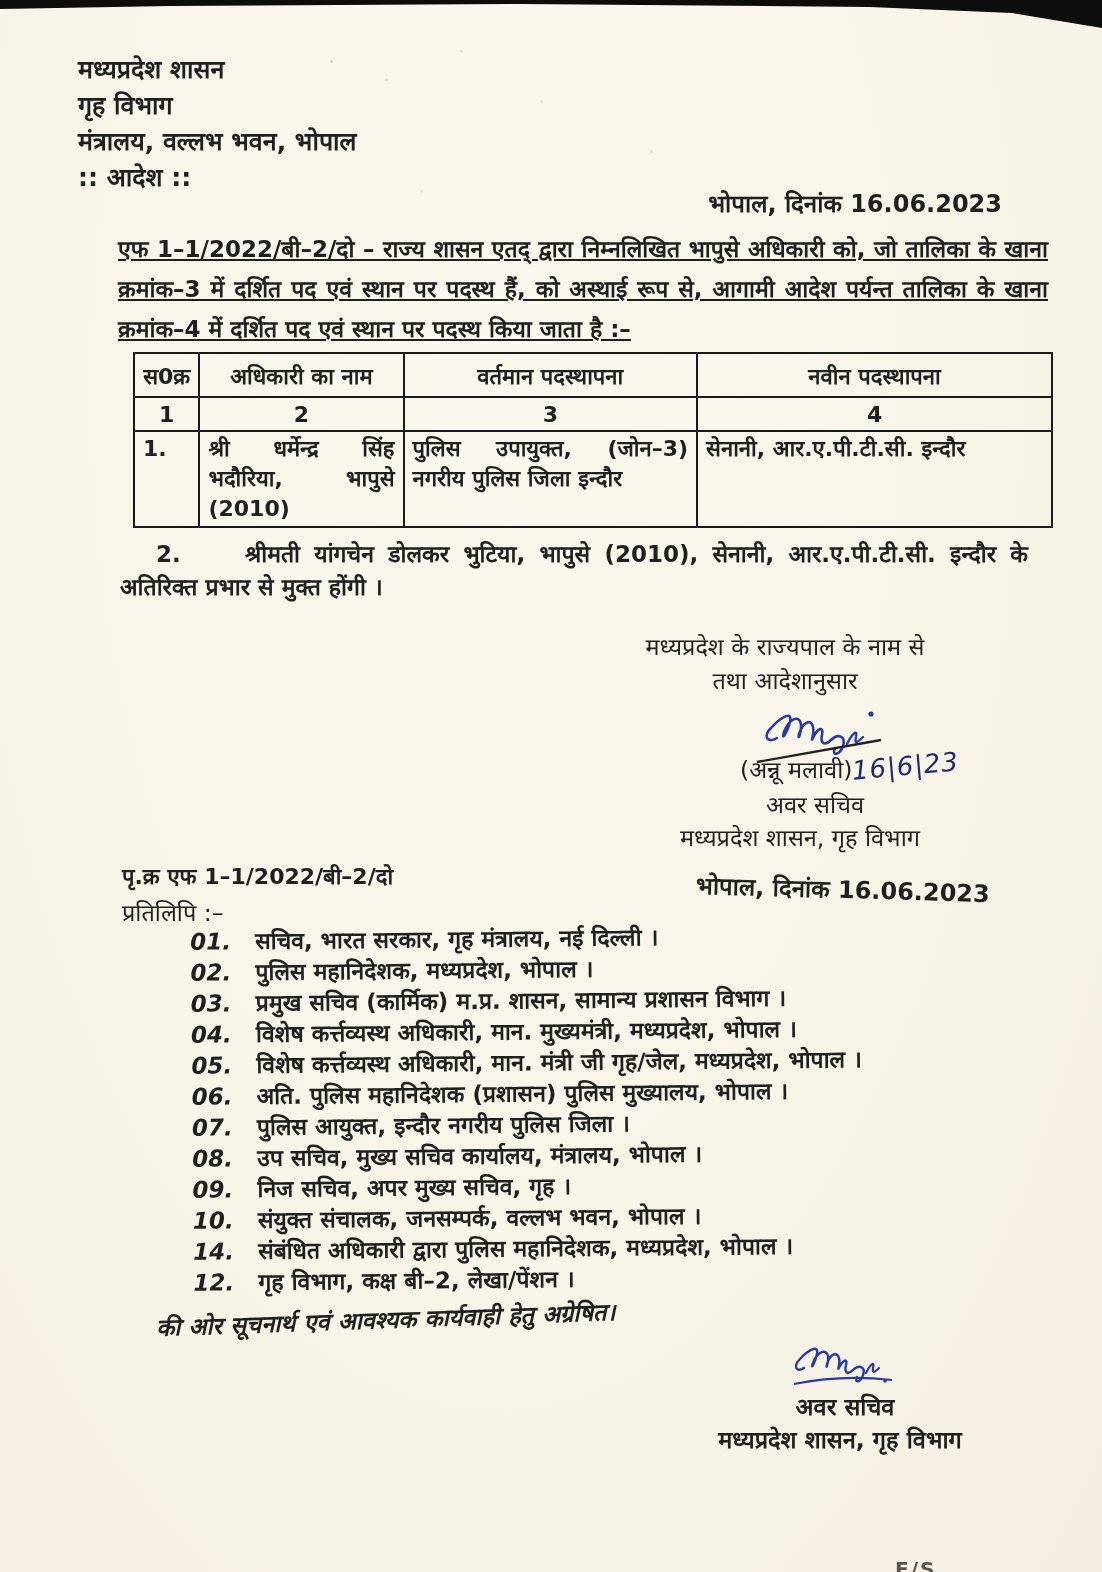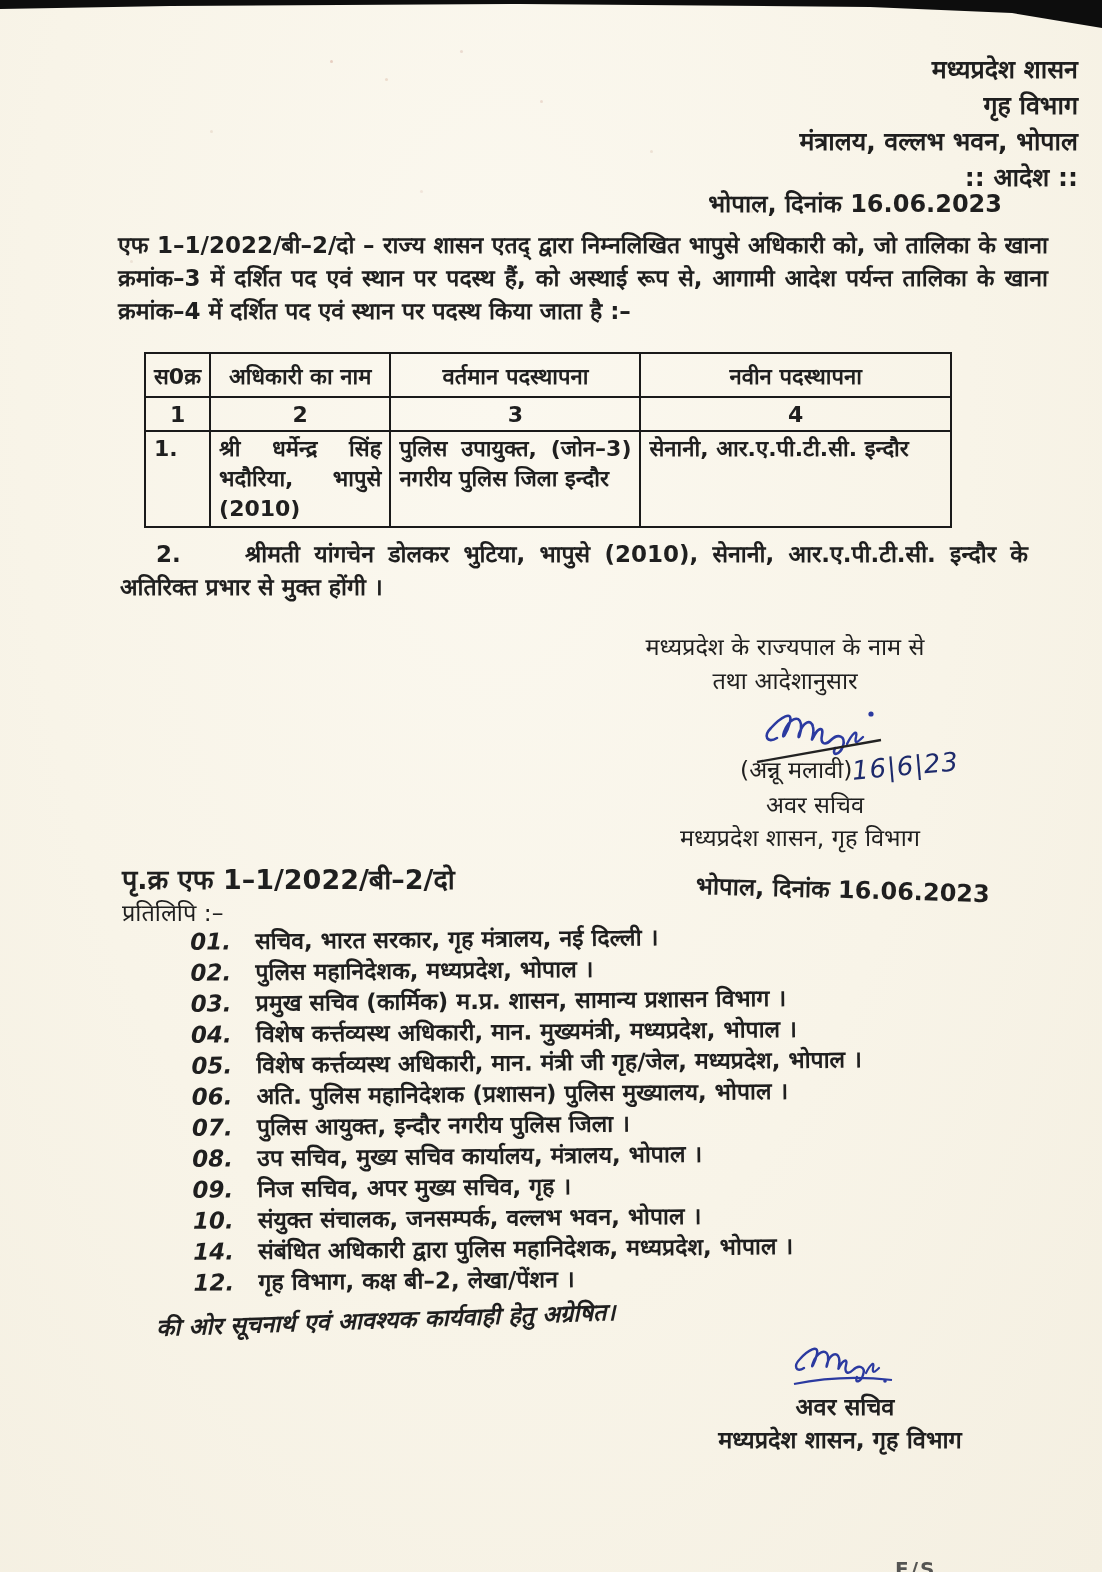--- a/index.html
+++ b/index.html
@@ -18,30 +18,30 @@
   
   .top-strip{position:absolute;top:0;left:0;width:1102px;height:30px;}
   .speckles{position:absolute;top:60px;left:330px;width:3px;height:3px;border-radius:50%;
     background:rgba(165,70,45,.22);
     box-shadow:55px 18px 0 rgba(170,85,50,.16),130px -10px 0 rgba(150,60,40,.14),
       210px 40px 0 rgba(160,70,45,.15),-120px 70px 0 rgba(160,90,60,.12),
       320px 90px 0 rgba(150,70,45,.12),90px 130px 0 rgba(160,80,55,.10),
       -200px 200px 0 rgba(140,70,50,.10),420px 150px 0 rgba(150,75,50,.10);}
 
   
-  .hdr{top:52px;left:78px;width:1000px;text-align:right;font-size:25px;line-height:36px;font-weight:700;}
+  .hdr{top:52px;left:78px;width:1000px;text-align:left;font-size:25px;line-height:36px;font-weight:700;}
   .date-line{font-size:24px;font-weight:700;white-space:nowrap;}
   .date1{top:186px;right:100px;}
 
   
-  .para1{top:229px;left:118px;width:930px;font-size:23px;line-height:33px;
-    font-weight:700;text-align:justify;}
-
-  
-  table.order{position:absolute;top:352px;left:144px;width:808px;border-collapse:collapse;
+  .para1{top:229px;left:118px;width:930px;font-size:23px;line-height:40px;
+    font-weight:700;text-align:justify;text-decoration:underline;}
+
+  
+  table.order{position:absolute;top:352px;left:133px;width:920px;border-collapse:collapse;
     font-size:22px;font-weight:700;}
   table.order td{border:2.4px solid #1a1a1a;padding:2px 8px;}
   td.hc{text-align:center;vertical-align:middle;height:38px;}
   td.nc{text-align:center;vertical-align:middle;height:28px;}
   td.dc{vertical-align:top;height:90px;line-height:30px;}
   td.just{text-align:justify;}
 
   
   .para2{top:538px;left:120px;width:908px;font-size:23px;line-height:33px;font-weight:700;}
   .para2 .num{position:absolute;left:36px;top:0;}
@@ -52,21 +52,21 @@
     line-height:34px;font-weight:400;}
   .auth-sign{position:absolute;top:74px;left:210px;}
   .auth-name{position:absolute;top:122px;left:55px;width:420px;text-align:left;
     padding-left:140px;box-sizing:border-box;white-space:nowrap;}
   .hw-date{font-style:italic;color:#1d2a6b;font-size:26px;letter-spacing:1px;
     display:inline-block;transform:rotate(-5deg) translateY(-3px);}
   .auth-desig{position:absolute;top:158px;left:0;width:100%;padding-left:60px;box-sizing:border-box;}
   .auth-dept{position:absolute;top:191px;left:0;width:100%;padding-left:30px;box-sizing:border-box;}
 
   
-  .ref{top:860px;left:122px;font-size:27px;font-weight:700;}
+  .ref{top:860px;left:122px;font-size:22px;font-weight:700;}
   .date2{top:872px;right:112px;transform:rotate(1.6deg);}
   .copy-label{top:896px;left:122px;font-size:23.5px;font-weight:400;}
 
   .copylist{top:928px;left:160px;width:900px;font-size:23px;font-weight:700;
     transform:rotate(-0.55deg);transform-origin:0 0;}
   .copylist .row{display:flex;height:31px;line-height:29px;}
   .copylist .no{width:95px;padding-left:30px;box-sizing:border-box;flex:none;font-style:italic;}
 
   .fwd-note{top:1301px;left:156px;width:580px;font-size:23.5px;font-weight:700;
     font-style:italic;transform:rotate(-2deg);}

